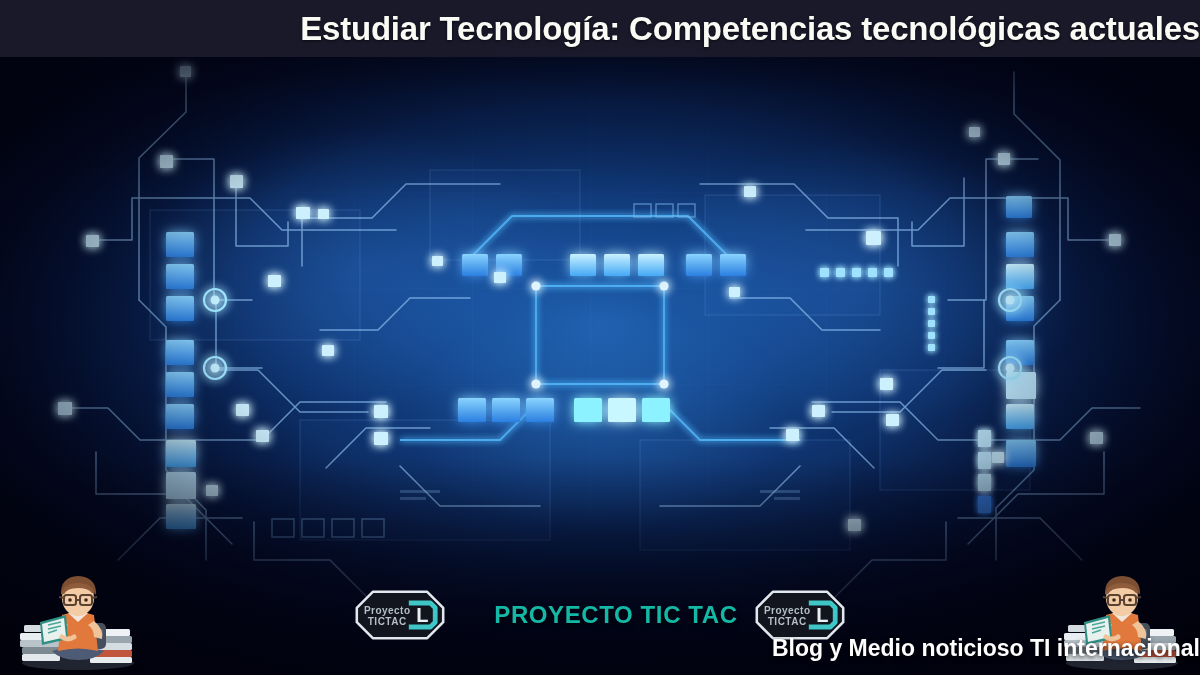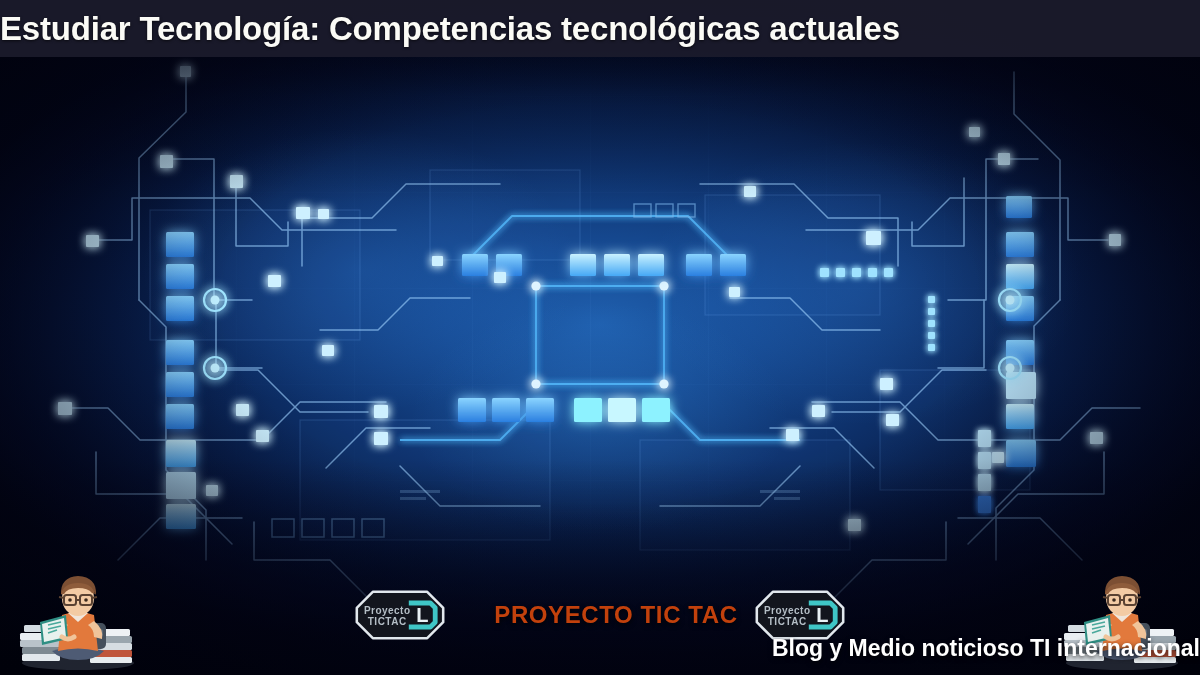--- a/index.html
+++ b/index.html
@@ -40,38 +40,38 @@
       radial-gradient(ellipse 26% 30% at 30% 40%, rgba(60,150,255,.22), transparent 70%),
       radial-gradient(ellipse 26% 30% at 72% 42%, rgba(60,150,255,.20), transparent 70%),
       radial-gradient(ellipse 22% 24% at 50% 62%, rgba(70,170,255,.16), transparent 72%);
   }
   .bg-svg{ position:absolute; inset:0; }
 
   
   .titlebar{
     position:absolute; left:0; top:0; width:1200px; height:57px;
     background:rgba(28,28,44,.90);
-    display:flex; align-items:center; justify-content:flex-start;
+    display:flex; align-items:center; justify-content:flex-end;
     z-index:40;
   }
   .titlebar .t{
     color:#fbfbf6; font-size:33px; font-weight:bold; letter-spacing:-0.2px;
     white-space:nowrap; text-shadow:0 1px 3px rgba(0,0,0,.65);
   }
 
   
   .footer{
     position:absolute; left:0; bottom:0; width:1200px; height:106px; z-index:35;
   }
   .brand-row{
     position:absolute; left:0; top:18px; width:1200px;
     display:flex; align-items:center; justify-content:center; gap:14px;
   }
   .brand-name{
-    color:#c2410c; font-size:24px; font-weight:bold; letter-spacing:.6px;
+    color:#14b8a6; font-size:24px; font-weight:bold; letter-spacing:.6px;
     text-shadow:0 2px 5px rgba(0,0,0,.85);
     white-space:nowrap;
     margin-left:32px;
   }
   .brand-sub{
     position:absolute; left:0; bottom:13px; width:1200px; text-align:right;
     color:#fff; font-size:23px; font-weight:bold;
     text-shadow:0 2px 5px rgba(0,0,0,.85);
     white-space:nowrap;
   }

